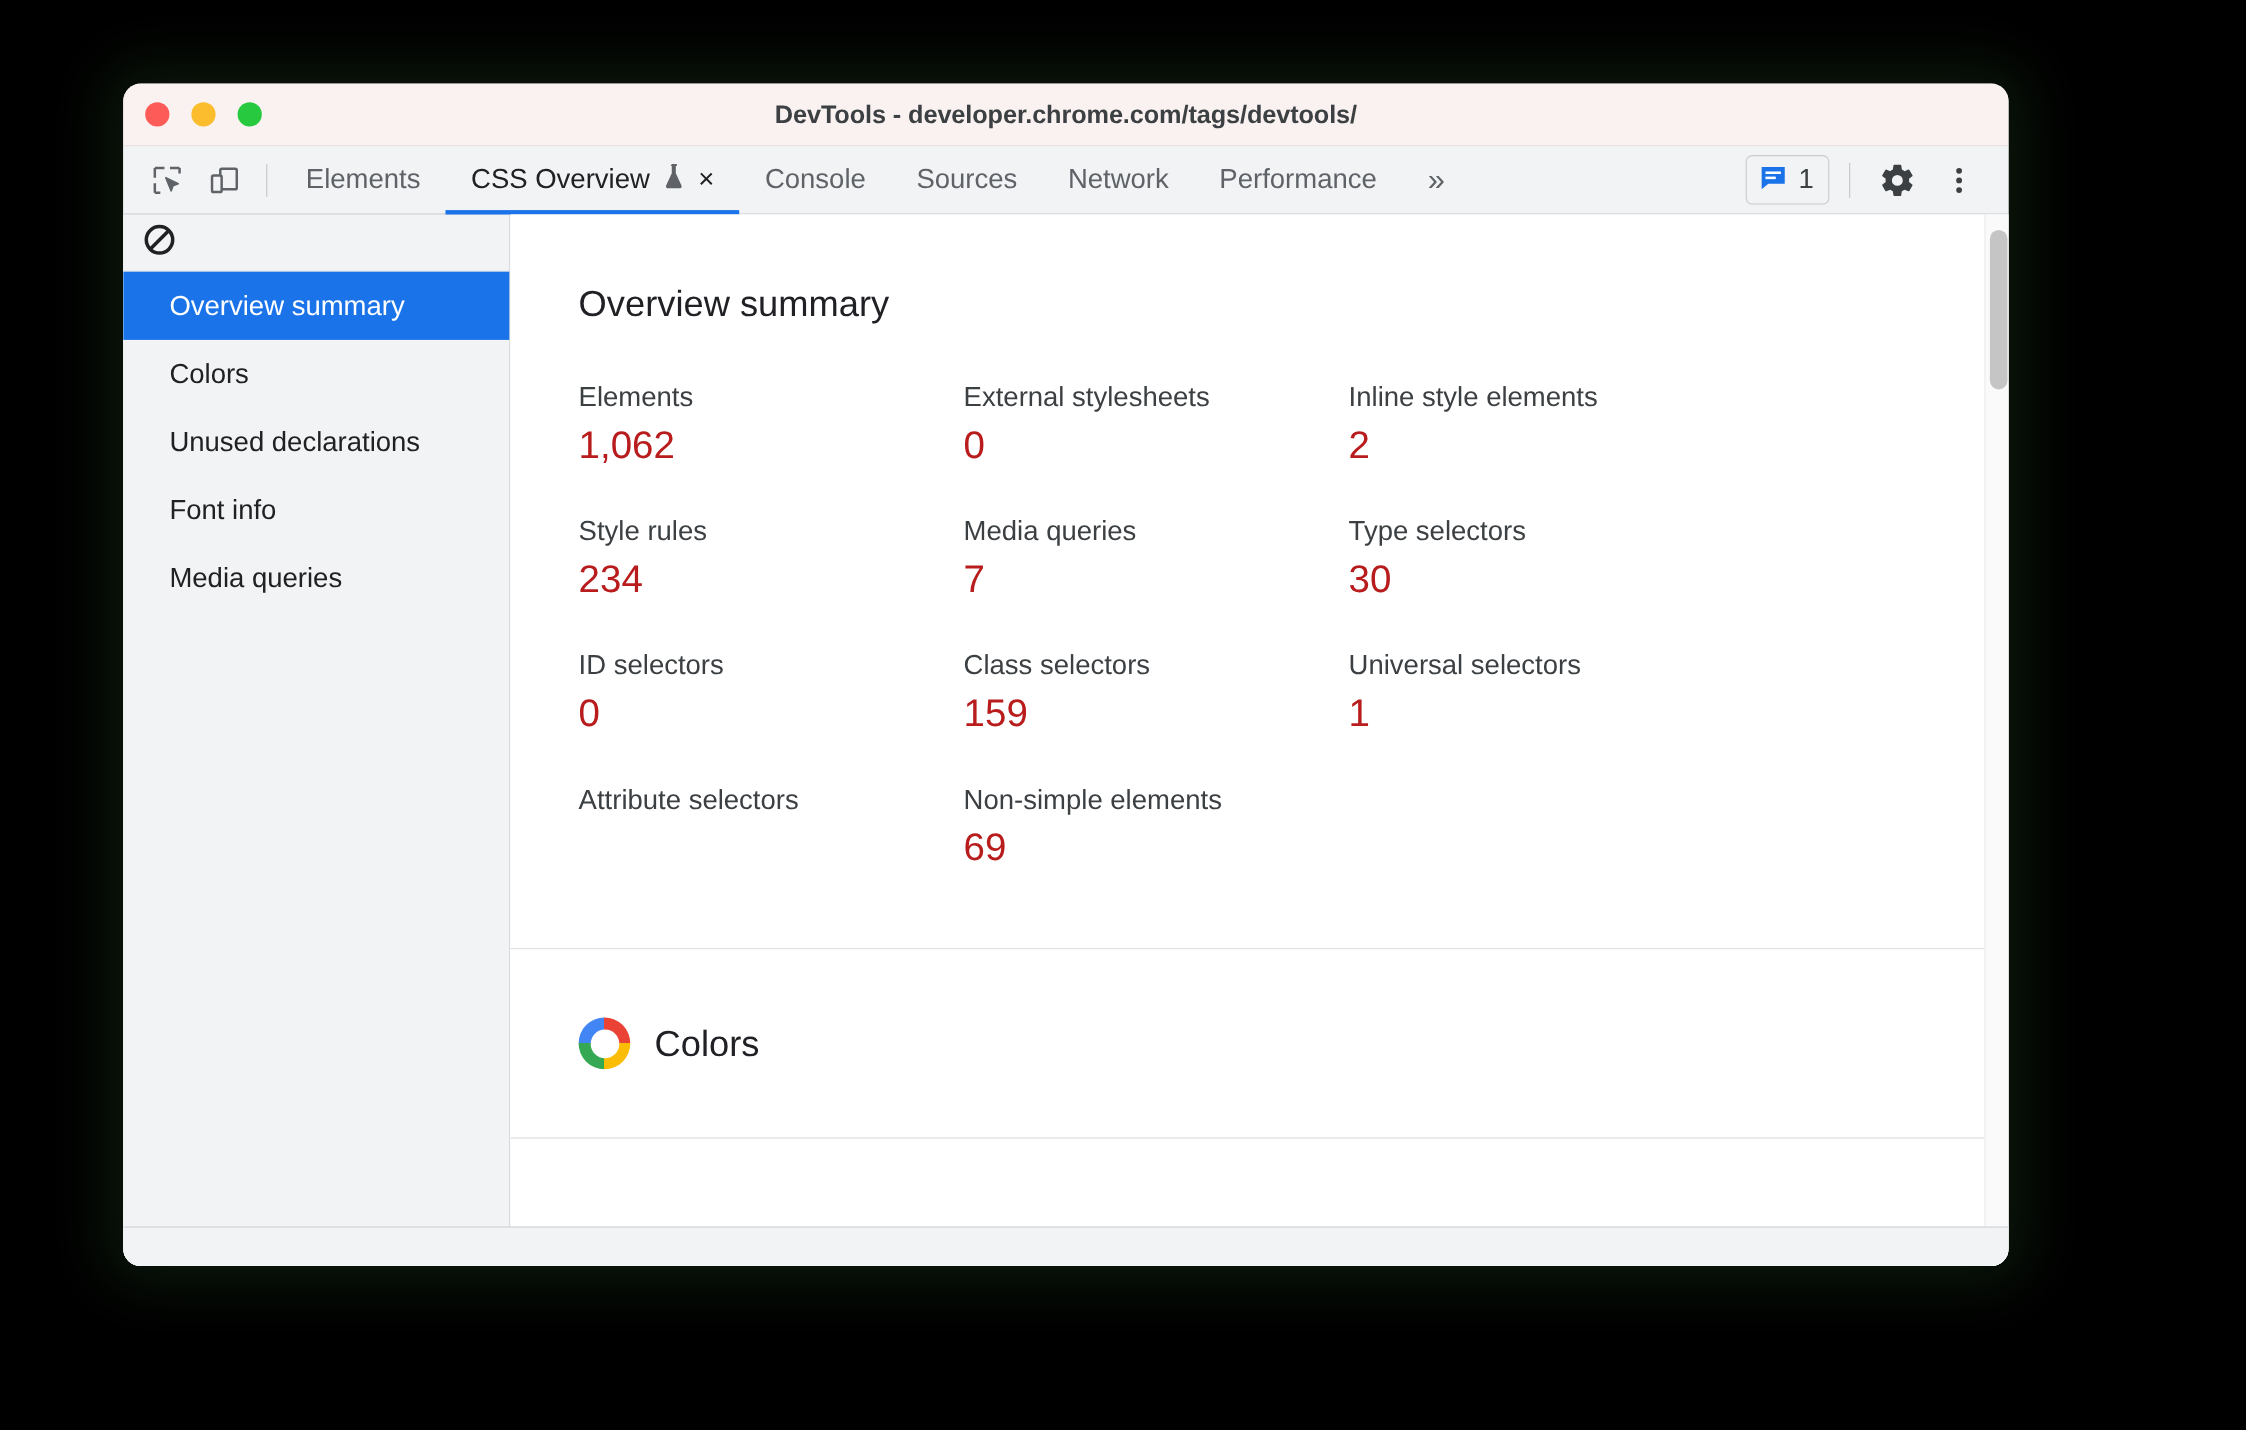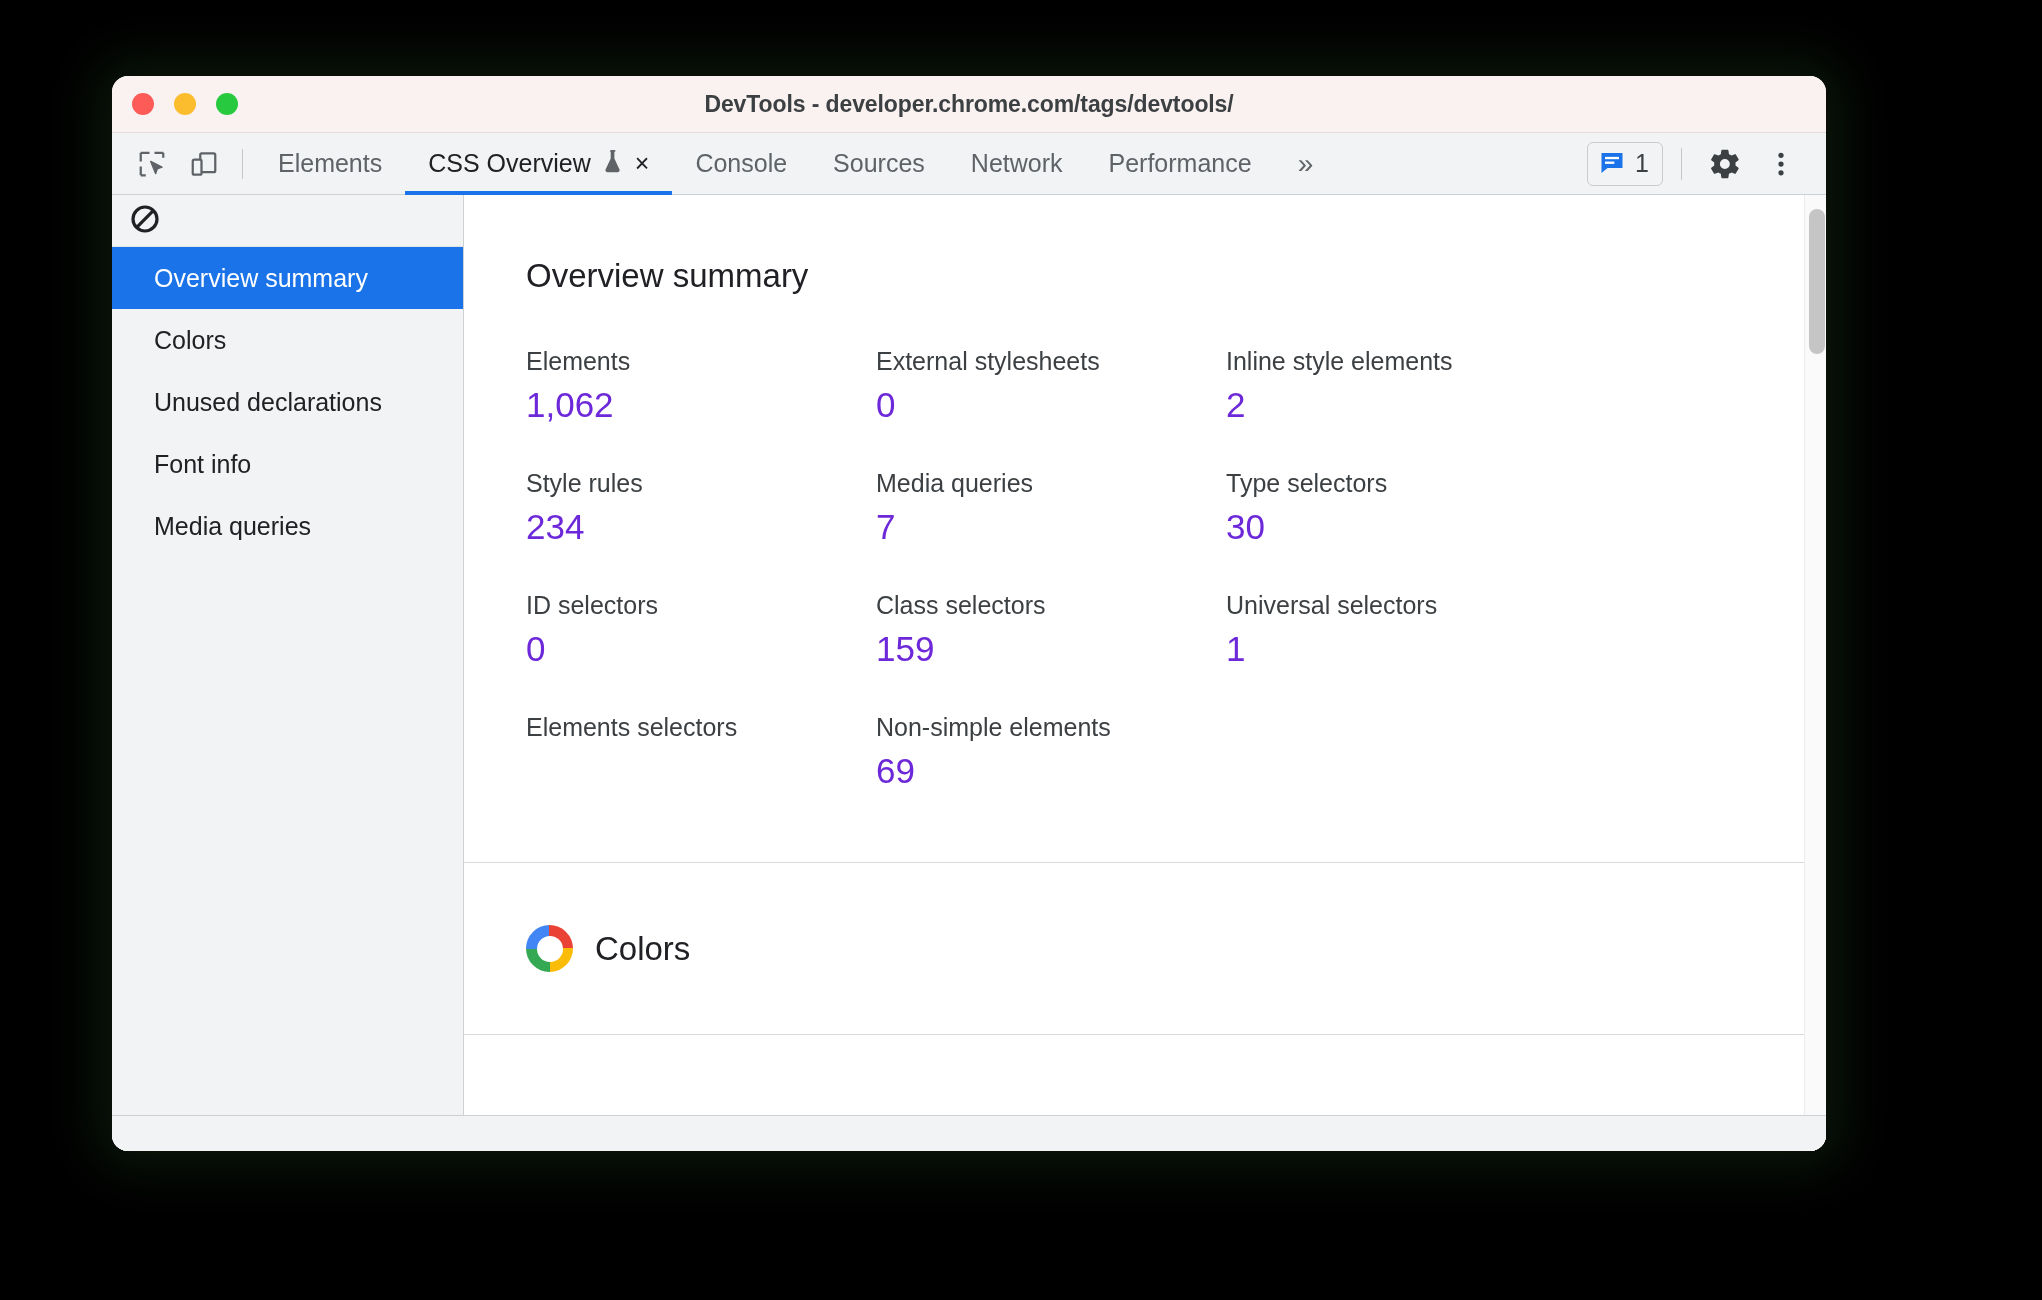--- a/index.html
+++ b/index.html
@@ -222,21 +222,21 @@
     grid-template-columns: 350px 350px 350px;
     row-gap: 44px;
   }
   .stat-label {
     font-size: 25px;
     color: #3c4043;
     margin-bottom: 9px;
   }
   .stat-value {
     font-size: 35px;
-    color: #6d28d9;
+    color: #b91c1c;
   }
 
   #colors-section {
     padding: 62px;
     border-bottom: 1px solid #d7dadc;
     background: #ffffff;
   }
   .section-head {
     display: flex;
     align-items: center;
@@ -462,21 +462,21 @@
               <div class="stat">
                 <div class="stat-label">Class selectors</div>
                 <div class="stat-value">159</div>
               </div>
               <div class="stat">
                 <div class="stat-label">Universal selectors</div>
                 <div class="stat-value">1</div>
               </div>
 
               <div class="stat">
-                <div class="stat-label">Elements selectors</div>
+                <div class="stat-label">Attribute selectors</div>
               </div>
               <div class="stat">
                 <div class="stat-label">Non-simple elements</div>
                 <div class="stat-value">69</div>
               </div>
               <div class="stat">
                 <div class="stat-label"></div>
                 <div class="stat-value"></div>
               </div>
 

